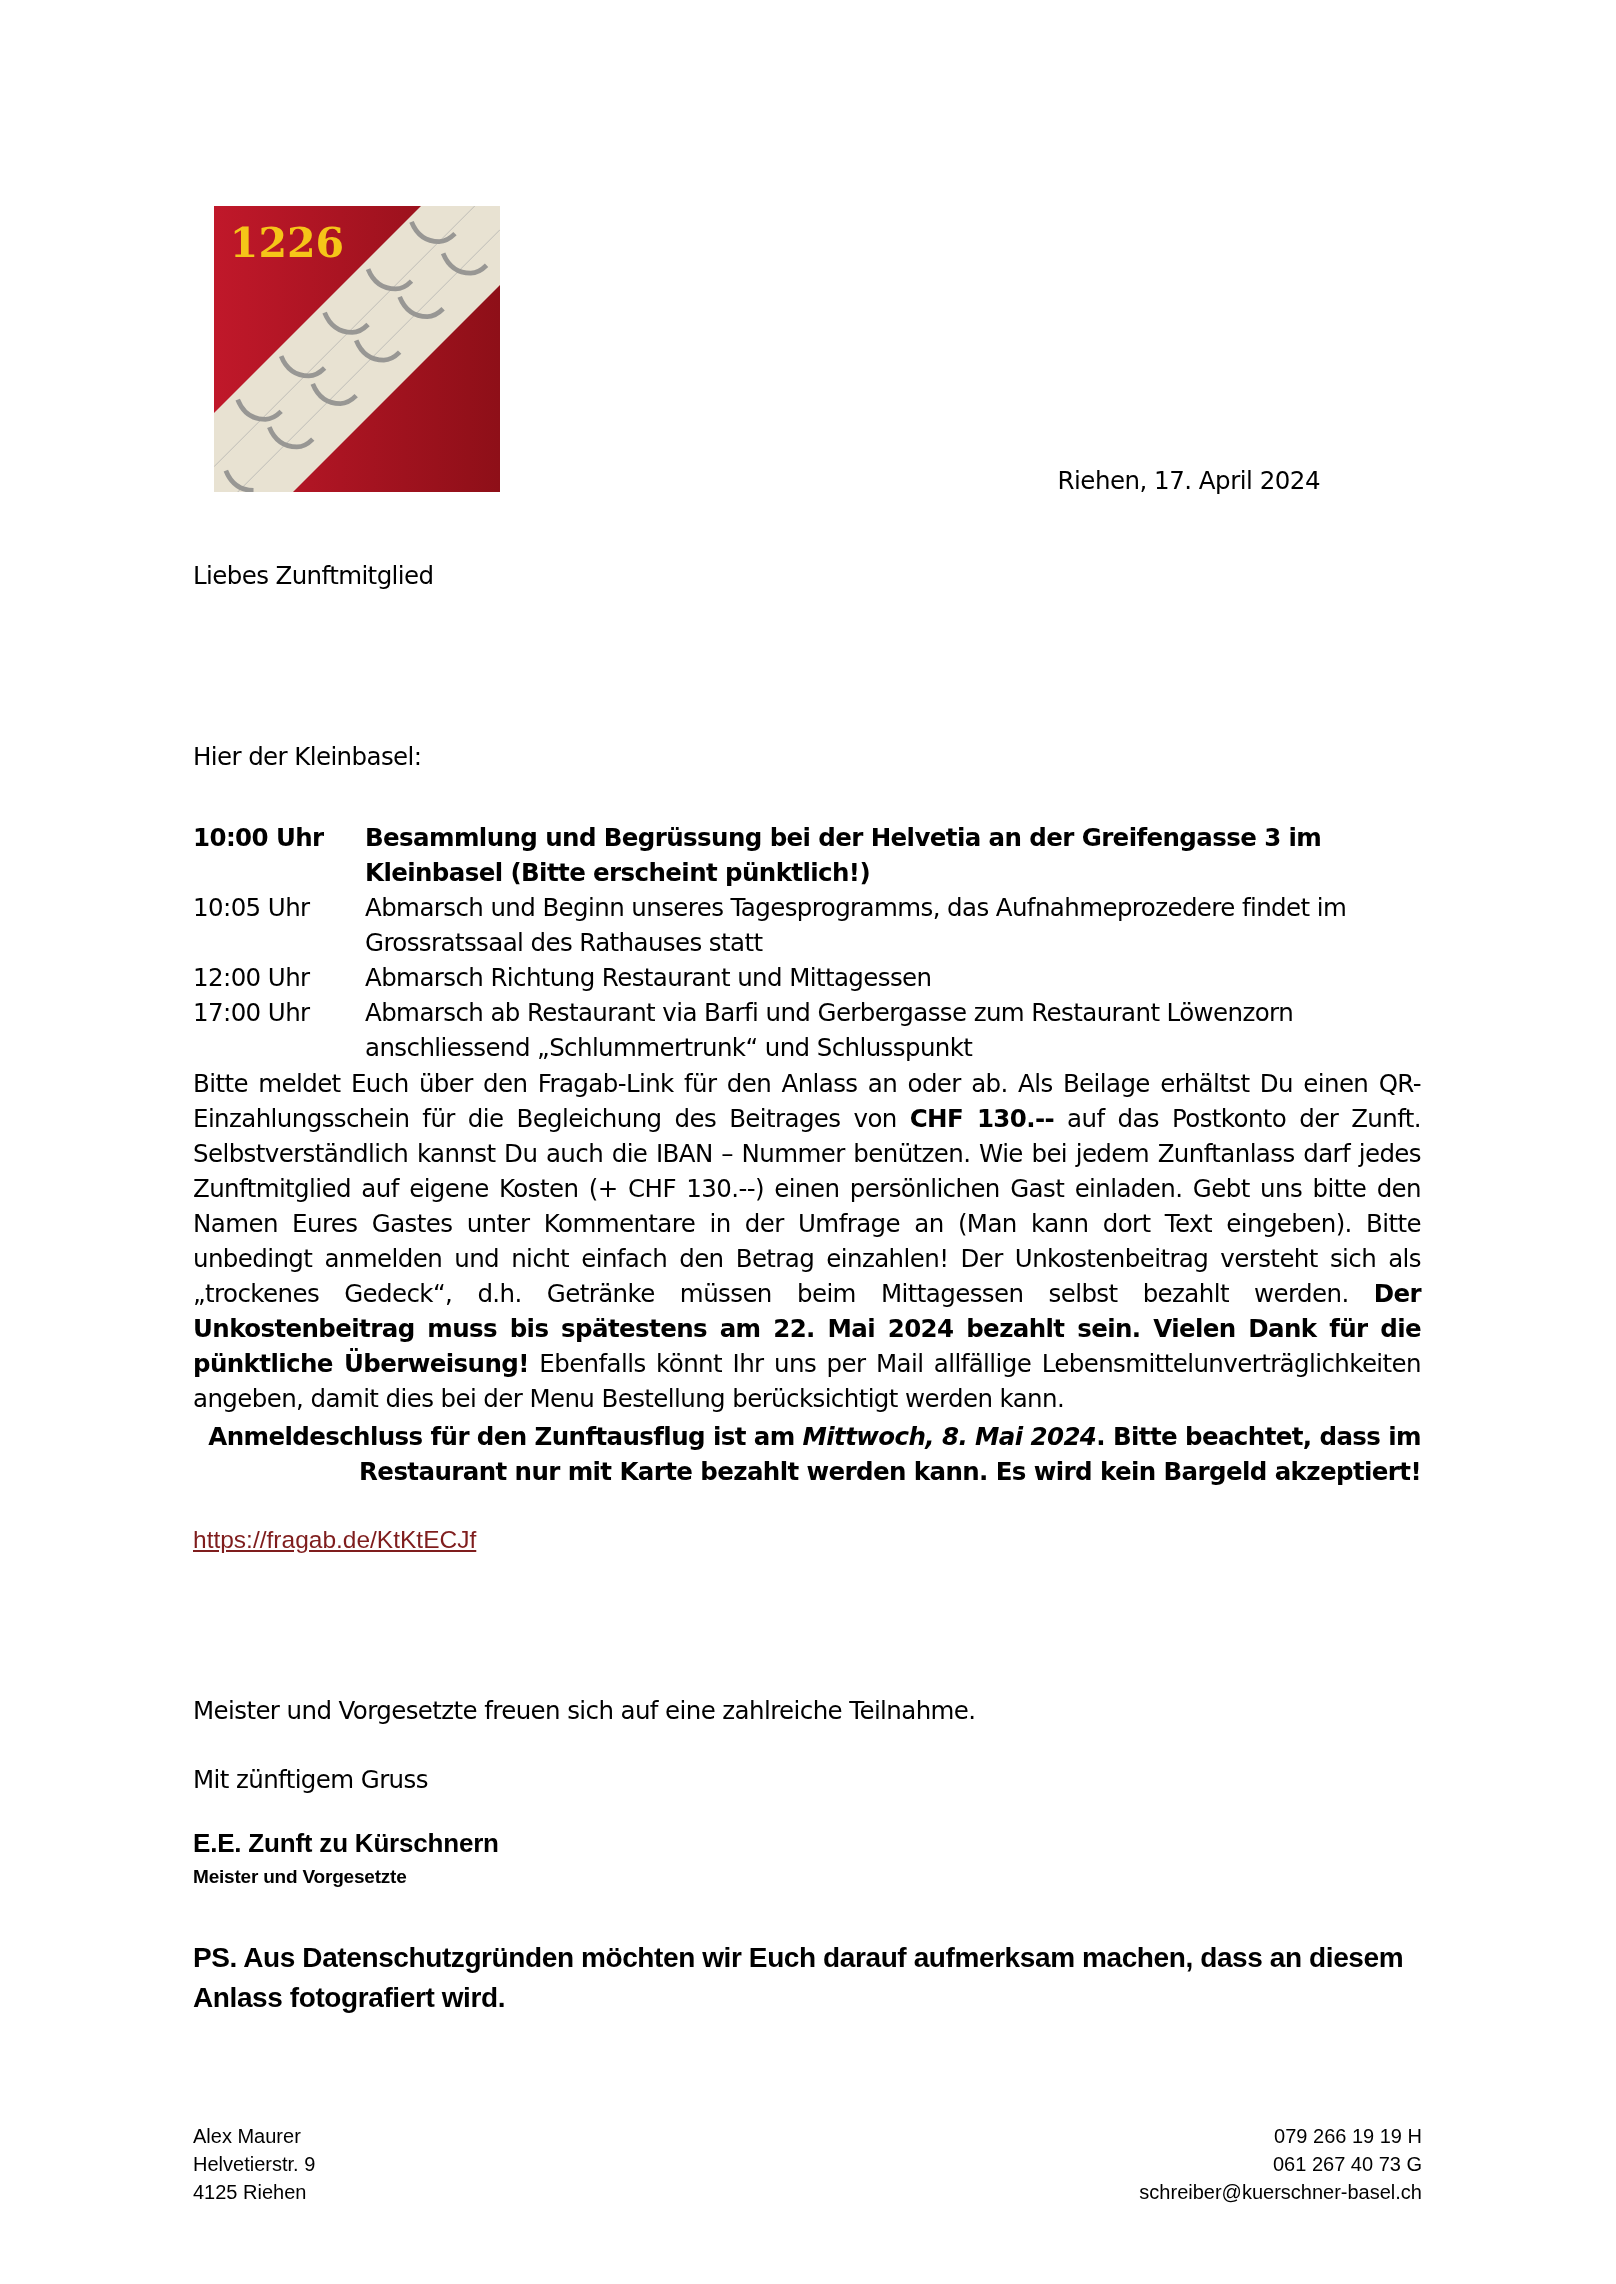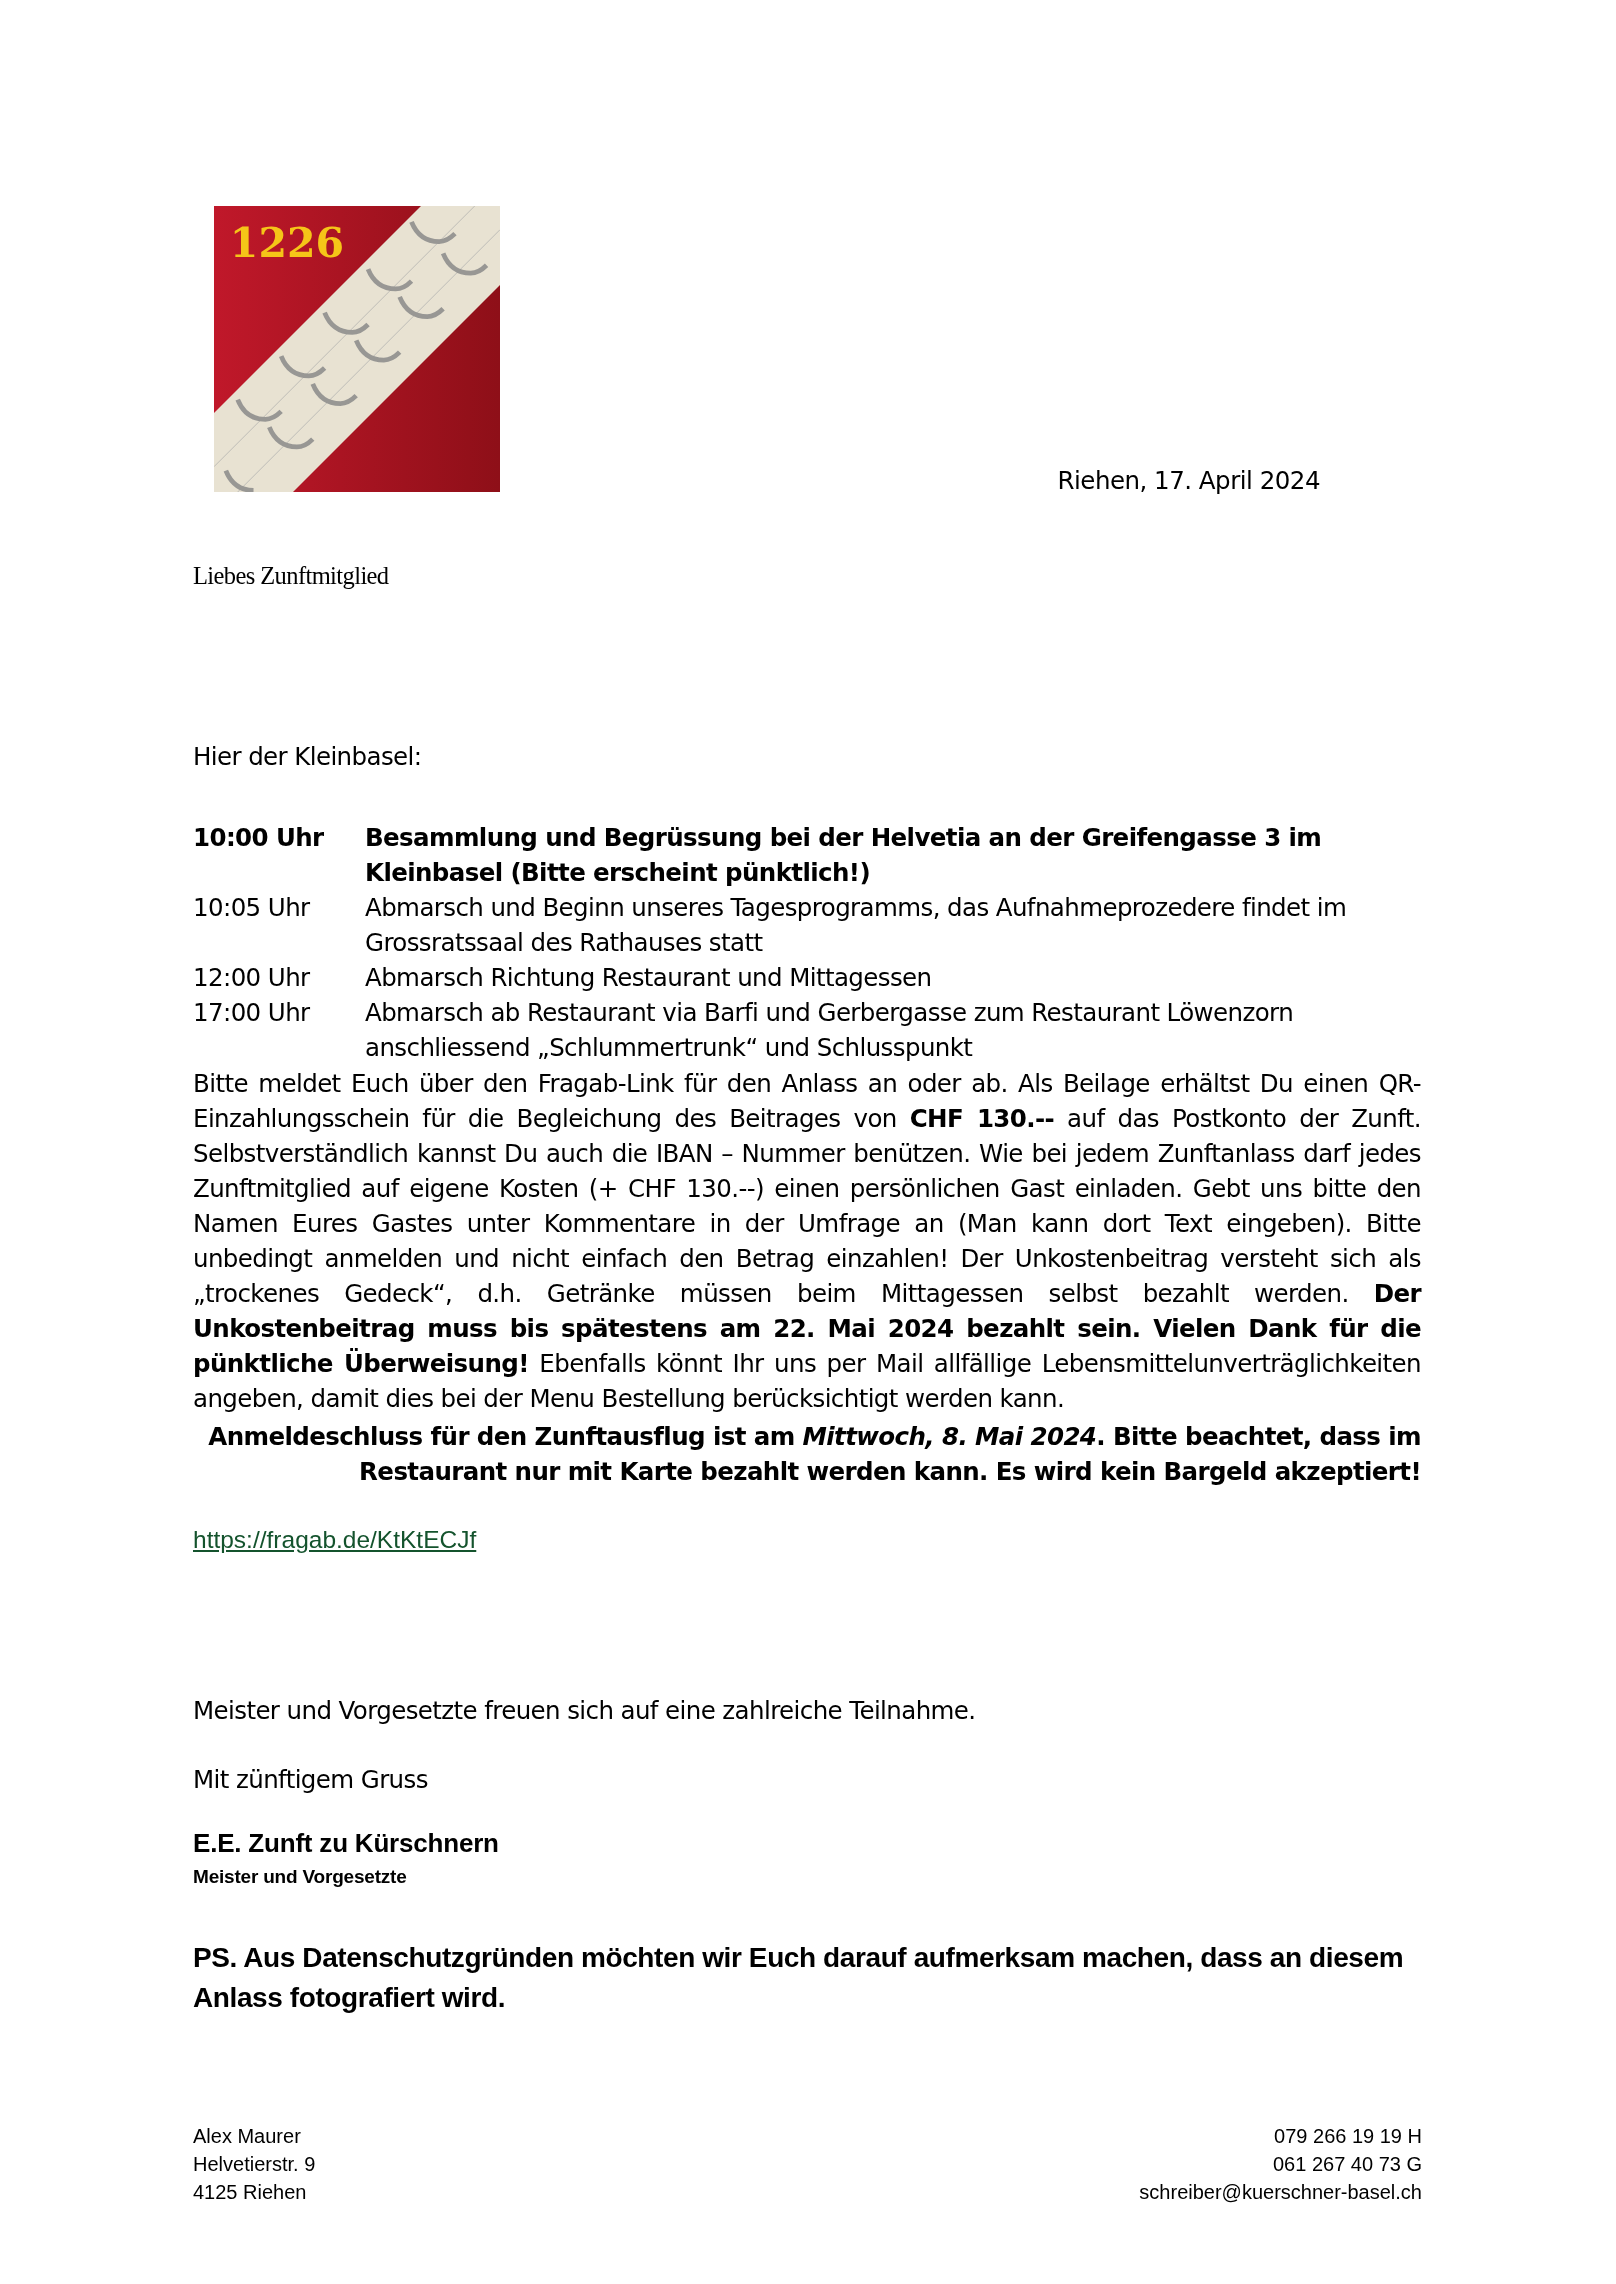--- a/index.html
+++ b/index.html
@@ -3,32 +3,32 @@
 <meta charset="utf-8">
 <style>
   html, body { margin: 0; padding: 0; background: #ffffff; }
   body { width: 1617px; height: 2284px; position: relative; overflow: hidden;
          font-family: "DejaVu Sans", sans-serif; color: #000; }
   .page { position: absolute; left: 0; top: 0; width: 1617px; height: 2284px; }
   .logo { position: absolute; left: 193px; top: 206px; width: 328px; height: 286px; }
   .logo svg { display: block; width: 100%; height: 100%; }
   .date { position: absolute; top: 466px; right: 297px; font-size: 24.5px; letter-spacing: -0.5px; }
   .body { position: absolute; left: 193px; width: 1228px; font-size: 24.5px; line-height: 35px; letter-spacing: -0.6px; }
-  .greeting { top: 558px; font-family: Liberation Serif, serif; }
+  .greeting { top: 558px; }
   .intro { top: 635px; }
   .tagesablauf { top: 739px; }
   .schedule { top: 800px; }
   .row { display: flex; }
   .row .time { width: 172px; flex: 0 0 172px; }
   .row .desc { flex: 1; }
   .row.bold { font-weight: bold; margin-top: 20px; }
   .main-para { top: 1066px; text-align: justify; }
   .deadline { top: 1419px; font-weight: bold; text-align: right; }
   .link { top: 1522px; }
-  .link a { font-family: "Liberation Sans", sans-serif; color: #14532d; text-decoration: underline; letter-spacing: 0; }
+  .link a { font-family: "Liberation Sans", sans-serif; color: #7f1d1d; text-decoration: underline; letter-spacing: 0; }
   .kassier { top: 1589px; text-align: justify; }
   .meister { top: 1693px; }
   .gruss { top: 1762px; }
   .sig { position: absolute; left: 193px; font-family: "Liberation Sans", sans-serif; font-weight: bold; }
   .sig-org { top: 1828px; font-size: 26px; letter-spacing: -0.2px; }
   .sig-sub { top: 1866px; font-size: 19px; letter-spacing: -0.2px; }
   .ps { position: absolute; left: 193px; top: 1938px; width: 1232px; font-family: "Liberation Sans", sans-serif;
         font-weight: bold; font-size: 28px; line-height: 40px; letter-spacing: -0.4px; }
   .footer-left { position: absolute; left: 193px; top: 2122px; font-family: "Liberation Sans", sans-serif;
                  font-size: 20px; line-height: 28px; }

